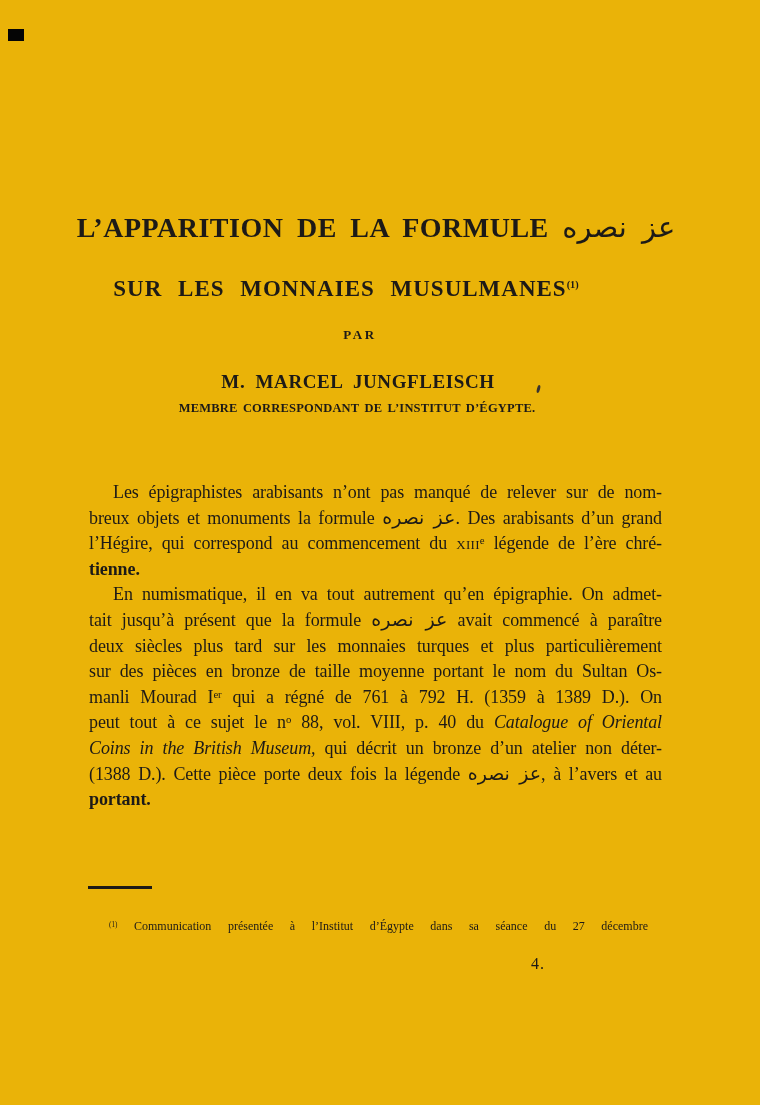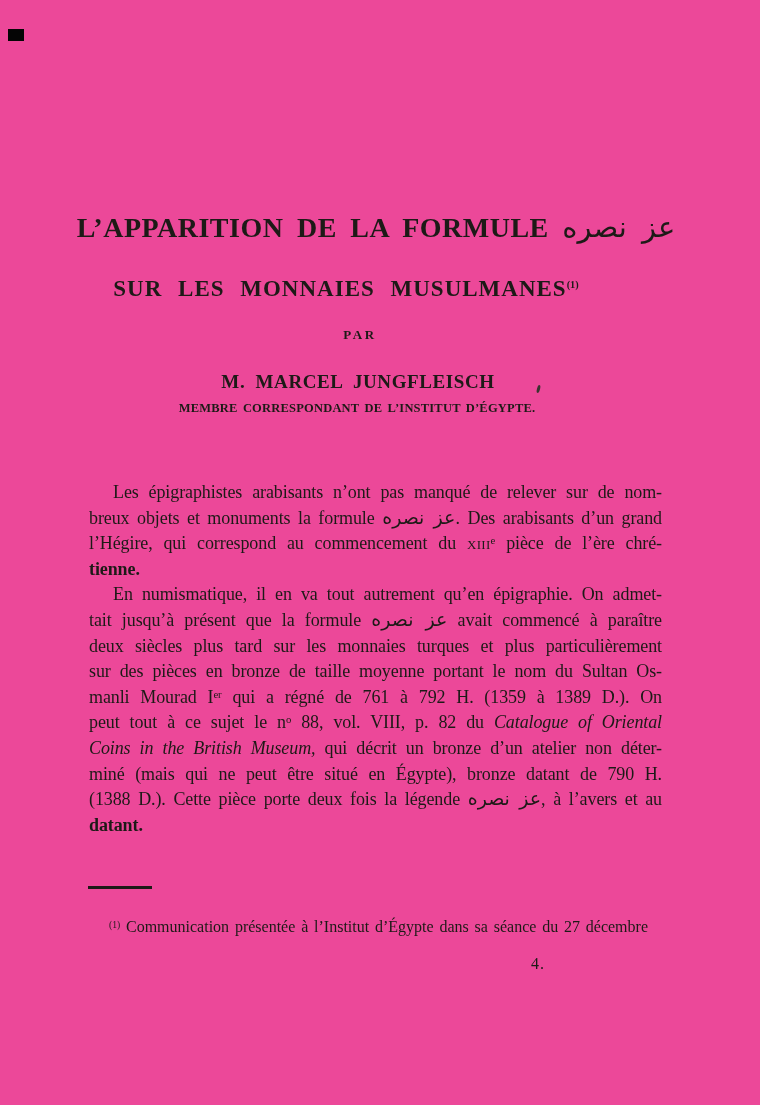--- a/index.html
+++ b/index.html
@@ -1,20 +1,20 @@
 <!DOCTYPE html>
 <html><head>
 <meta charset="utf-8">
 <style>
   html,body{margin:0;padding:0;background:#e8e8e8;}
   .page{
     position:relative;
     width:760px;height:1105px;
     margin:0 auto;
-    background:#ec4899;
+    background:#eab308;
     color:#1d1a17;
     font-family:"Liberation Serif", serif;
     overflow:hidden;
   }
   
   .corner-mark{position:absolute;left:8px;top:29px;width:16px;height:12px;background:#050505;}
   .speck{position:absolute;left:537px;top:385px;width:3px;height:8px;background:#3a3430;border-radius:45%;transform:rotate(14deg);}
 
   
   .headline{position:absolute;width:760px;text-align:center;font-weight:bold;white-space:nowrap;}
@@ -38,21 +38,21 @@
   .ar{font-family:"DejaVu Sans", sans-serif;unicode-bidi:isolate;}
   .body-text .ar, .fnote .ar{font-size:19px;line-height:1;}
   .it{font-style:italic;}
   .sup{font-size:60%;position:relative;top:-0.45em;}
   .sc{font-variant:small-caps;letter-spacing:0.3px;}
 
   
   .fn-rule{position:absolute;left:88px;top:886px;width:64px;height:3px;background:#1d1a17;}
   .fnote{
     position:absolute;left:89px;top:916px;width:559px;
-    font-size:16px;line-height:21px;
+    font-size:12px;line-height:21px;
   }
   .fnote .bline{height:21px;}
   .fnote .bline.ind{text-indent:20px;}
 
   .page-number{position:absolute;left:531px;top:955px;font-size:16px;letter-spacing:1px;}
 </style>
 </head>
 <body>
 
 <div class="page">
@@ -72,32 +72,31 @@
 
   <div class="headline author">M. MARCEL JUNGFLEISCH</div>
 
   <div class="headline affiliation">MEMBRE CORRESPONDANT DE L’INSTITUT D’ÉGYPTE.</div>
 
   <div class="speck"></div>
 
   <div class="body-text">
       <div class="bline ind"><span>Les épigraphistes arabisants n’ont pas manqué de relever sur de nom-</span></div>
       <div class="bline"><span>breux objets et monuments la formule </span><span class="ar" dir="rtl">عز نصره</span><span>. Des arabisants d’un grand</span></div>
-      <div class="bline"><span>l’Hégire, qui correspond au commencement du </span><span class="sc">xiii</span><span class="sup">e</span><span> pièce de l’ère chré-</span></div>
+      <div class="bline"><span>l’Hégire, qui correspond au commencement du </span><span class="sc">xiii</span><span class="sup">e</span><span> légende de l’ère chré-</span></div>
       <div class="bline end"><span>tienne.</span></div>
       <div class="bline ind"><span>En numismatique, il en va tout autrement qu’en épigraphie. On admet-</span></div>
       <div class="bline"><span>tait jusqu’à présent que la formule </span><span class="ar" dir="rtl">عز نصره</span><span> avait commencé à paraître</span></div>
       <div class="bline"><span>deux siècles plus tard sur les monnaies turques et plus particulièrement</span></div>
       <div class="bline"><span>sur des pièces en bronze de taille moyenne portant le nom du Sultan Os-</span></div>
       <div class="bline"><span>manli Mourad I</span><span class="sup">er</span><span> qui a régné de 761 à 792 H. (1359 à 1389 D.). On</span></div>
-      <div class="bline"><span>peut tout à ce sujet le n</span><span class="sup">o</span><span> 88, vol. VIII, p. 82 du </span><span class="it">Catalogue of Oriental</span></div>
+      <div class="bline"><span>peut tout à ce sujet le n</span><span class="sup">o</span><span> 88, vol. VIII, p. 40 du </span><span class="it">Catalogue of Oriental</span></div>
       <div class="bline"><span class="it">Coins in the British Museum,</span><span> qui décrit un bronze d’un atelier non déter-</span></div>
-      <div class="bline"><span>miné (mais qui ne peut être situé en Égypte), bronze datant de 790 H.</span></div>
       <div class="bline"><span>(1388 D.). Cette pièce porte deux fois la légende </span><span class="ar" dir="rtl">عز نصره</span><span>, à l’avers et au</span></div>
-      <div class="bline end"><span>datant.</span></div>
+      <div class="bline end"><span>portant.</span></div>
     </div>
 
   <div class="fn-rule"></div>
 
   <div class="fnote">
       <div class="bline ind"><span class="sup">(1)</span><span> Communication présentée à l’Institut d’Égypte dans sa séance du 27 décembre</span></div>
     </div>
 
   <div class="page-number">4.</div>
 

